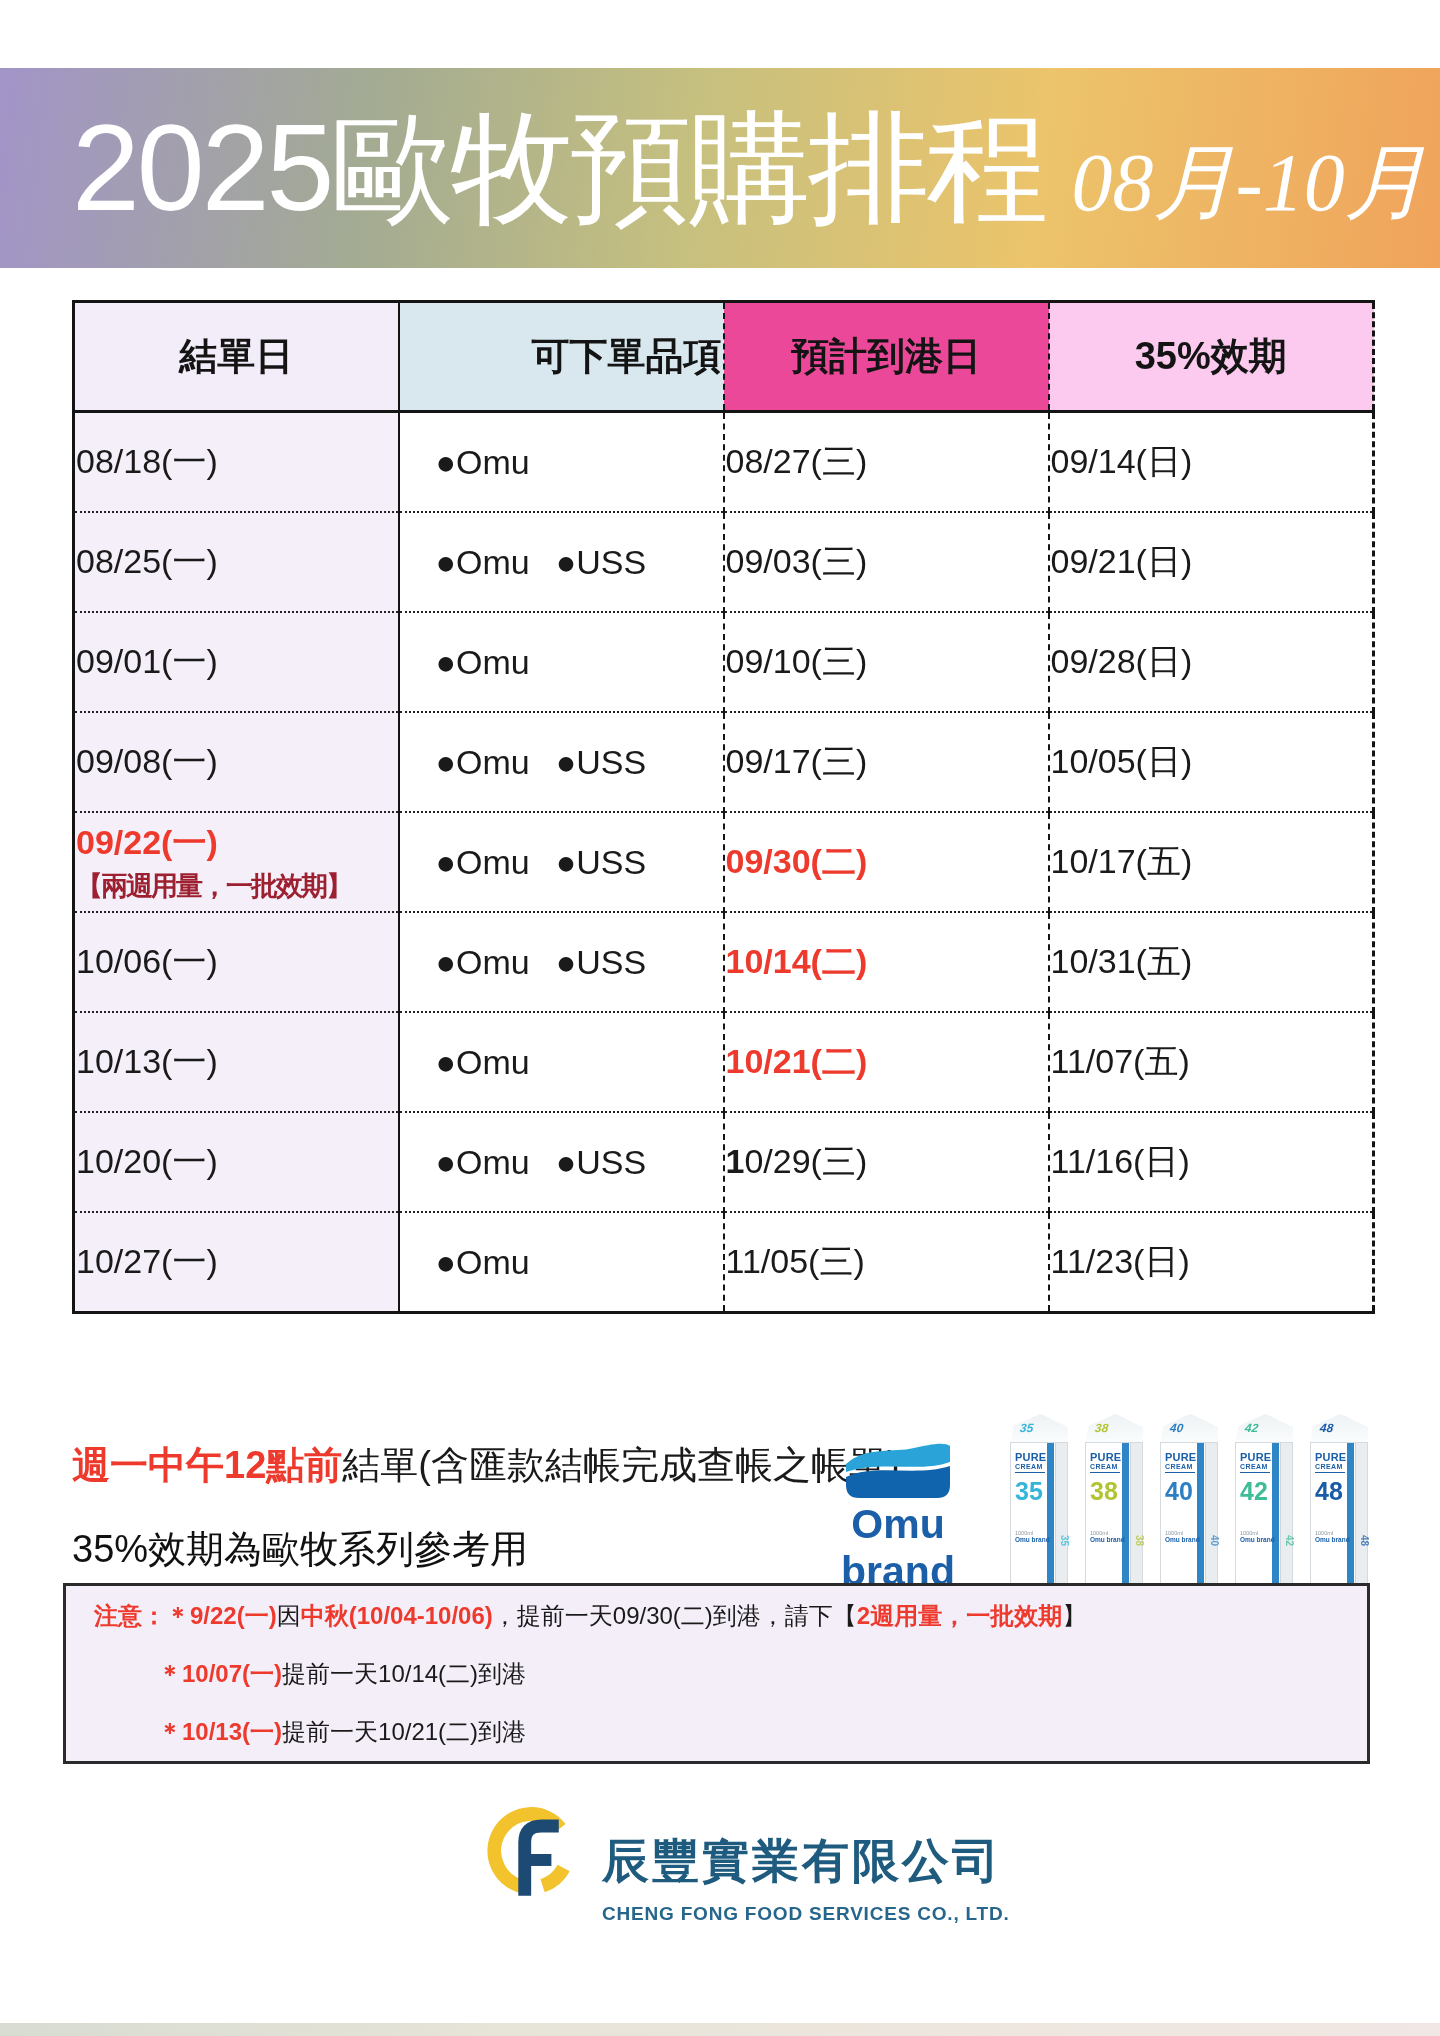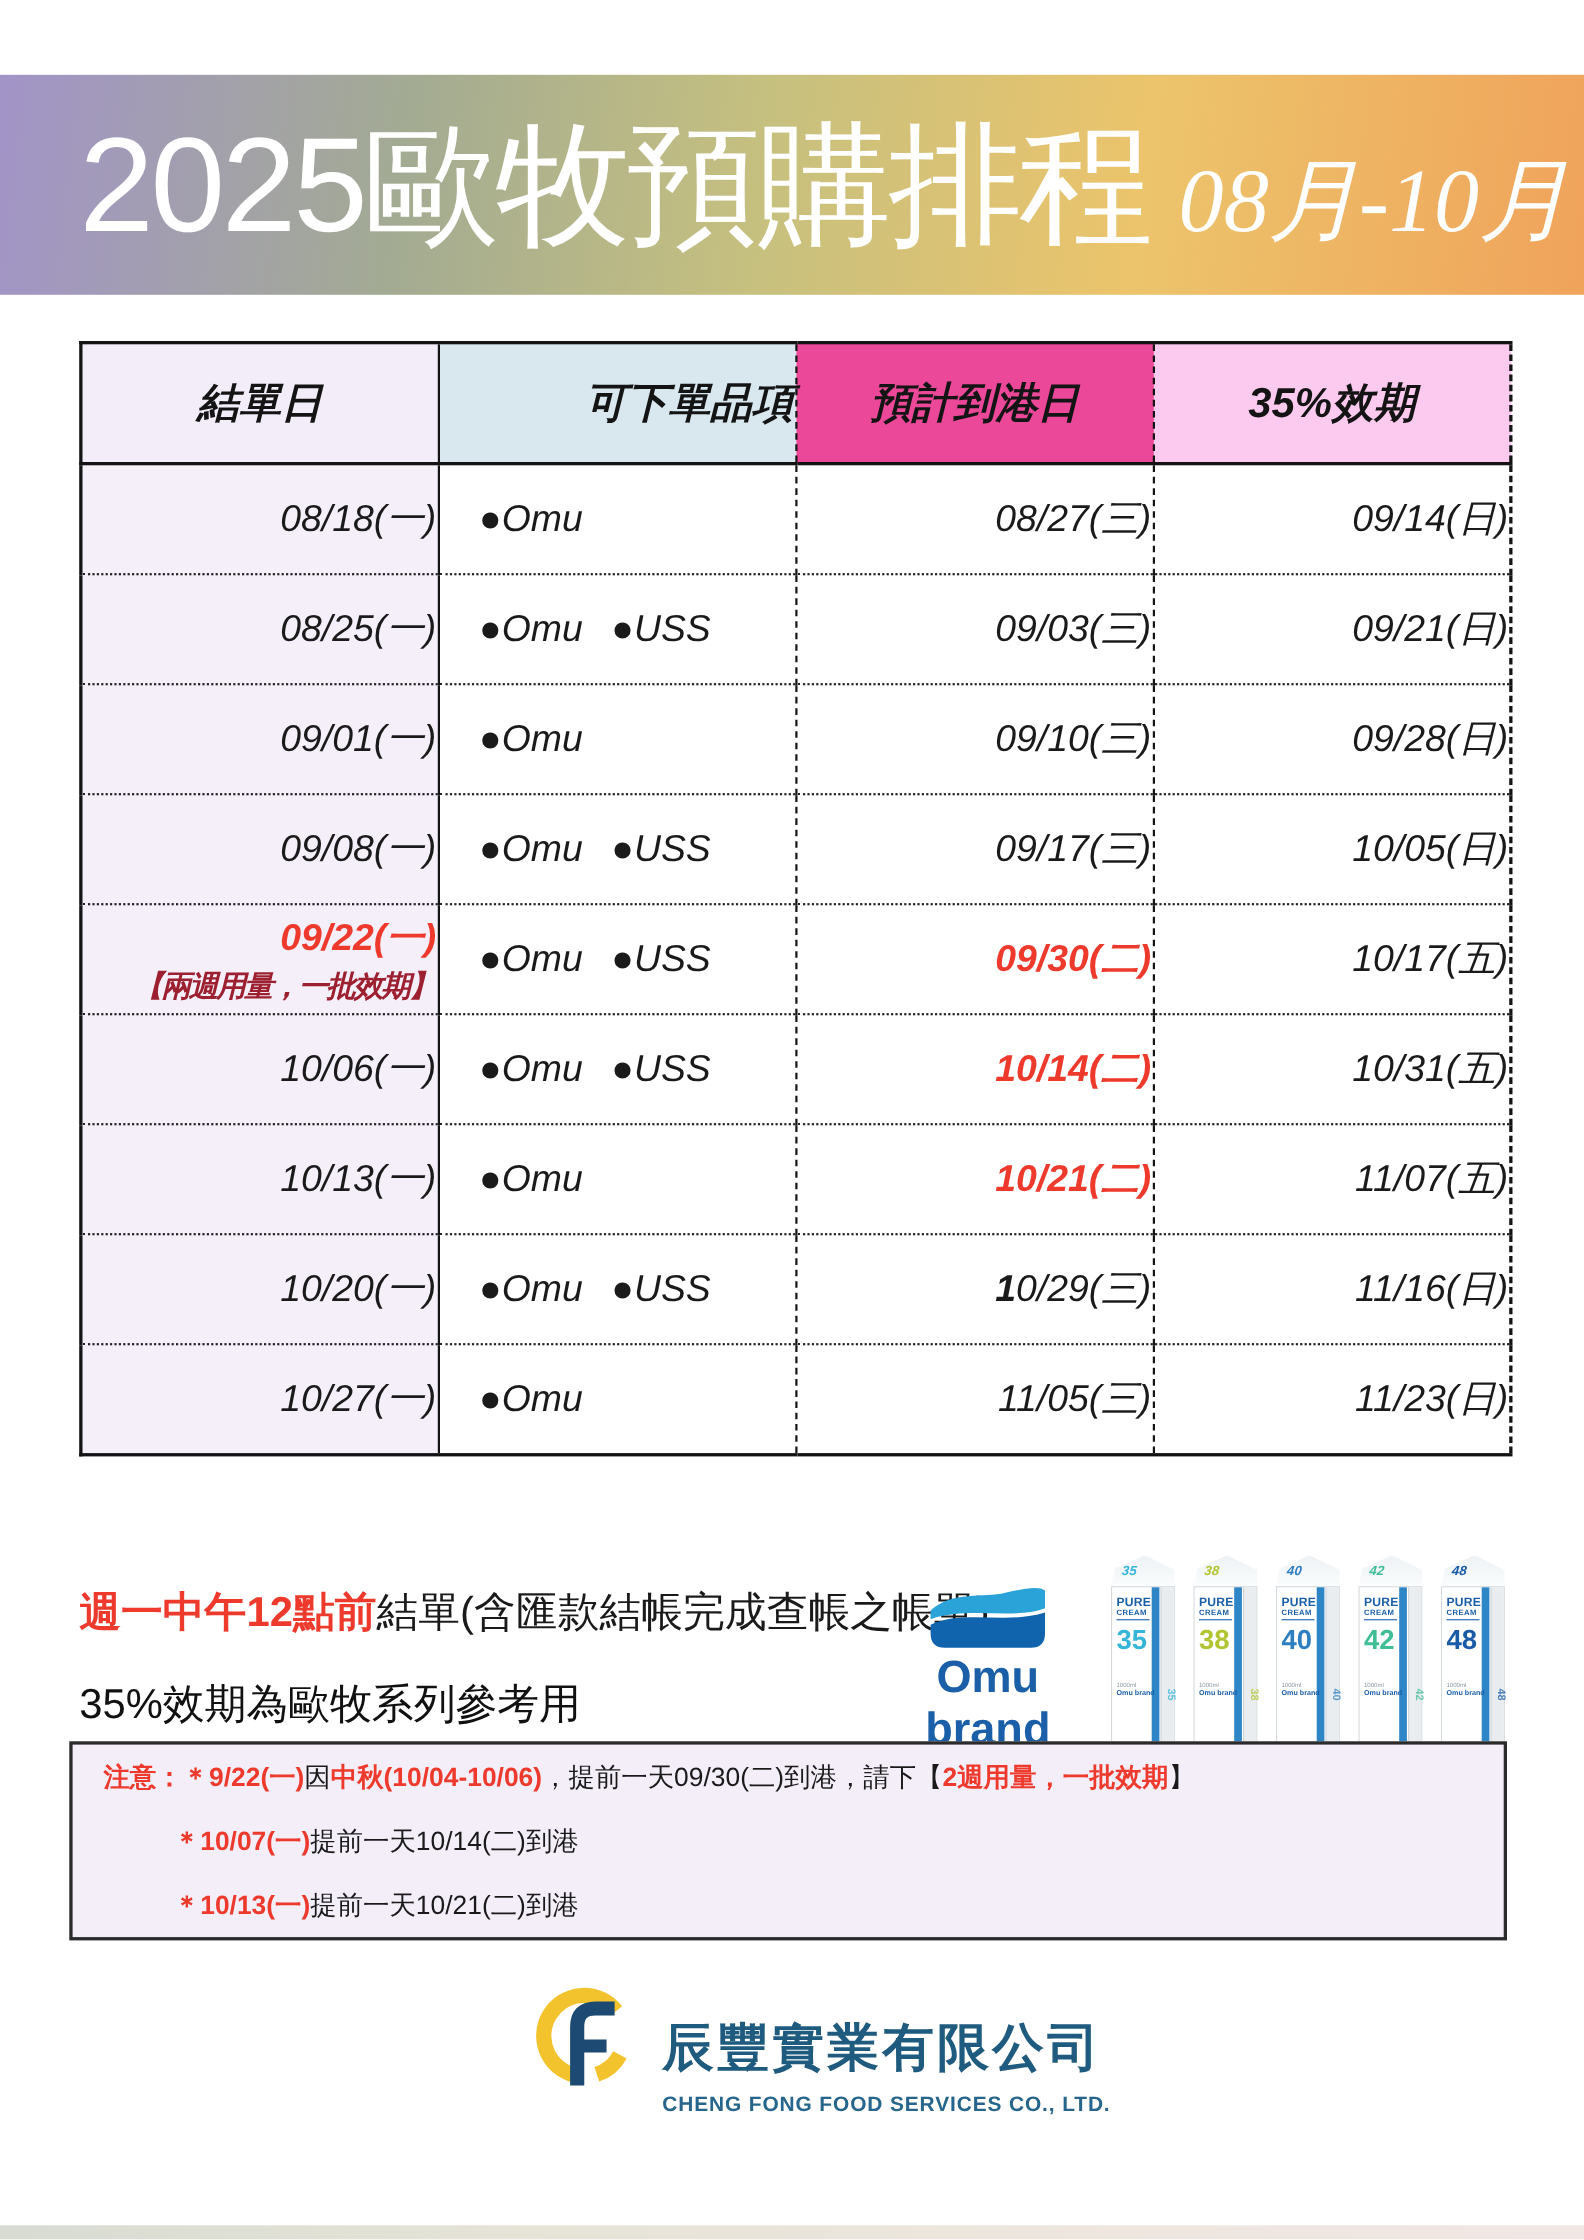--- a/index.html
+++ b/index.html
@@ -14,26 +14,26 @@
   }
   
   .banner{position:absolute;left:0;top:68px;width:1440px;height:200px;
     background:linear-gradient(97deg,#a294c8 0%,#a3ab92 26%,#c6c07f 48%,#ecc46b 72%,#f0a35b 100%);
     display:flex;align-items:baseline;padding-left:72px;box-sizing:border-box;}
   .banner-title{font-size:122px;font-weight:500;color:#ffffff;letter-spacing:-3px;
     line-height:200px;white-space:nowrap;}
   .banner-sub{font-family:"Liberation Serif","DejaVu Serif",serif;font-style:italic;
     font-size:82px;color:#ffffff;margin-left:26px;white-space:nowrap;}
   
-  .sched-wrap{position:absolute;left:72px;top:310px;font-style:italic;}
+  .sched-wrap{position:absolute;left:72px;top:300px;}
   table.sched{border-collapse:collapse;table-layout:fixed;width:1301px;}
   table.sched col{width:325px;}
   table.sched th{height:105px;font-size:38px;font-weight:600;color:#141414;
     border-top:3px solid var(--ink);border-bottom:3px solid var(--ink);vertical-align:middle;}
-  table.sched td{height:96px;font-size:34px;text-align:right;vertical-align:middle;
+  table.sched td{height:96px;font-size:34px;text-align:left;vertical-align:middle;
     border-top:2px dotted #222;}
   table.sched th:nth-child(1),table.sched td:nth-child(1){border-left:3px solid var(--ink);border-right:2px solid var(--ink);}
   table.sched th:nth-child(2),table.sched td:nth-child(2){border-right:2px dashed var(--ink);text-align:right;}
   table.sched th:nth-child(3),table.sched td:nth-child(3){border-right:2px dashed var(--ink);}
   table.sched th:nth-child(4),table.sched td:nth-child(4){border-right:3px dashed var(--ink);}
   table.sched tr:last-child td{border-bottom:3px solid var(--ink);}
   .hd-c1{background:#f3ecf9;}
   .hd-c2{background:#d9e8ef;}
   .hd-c3{background:#ec4899;}
   .hd-c4{background:#fbcaee;}

